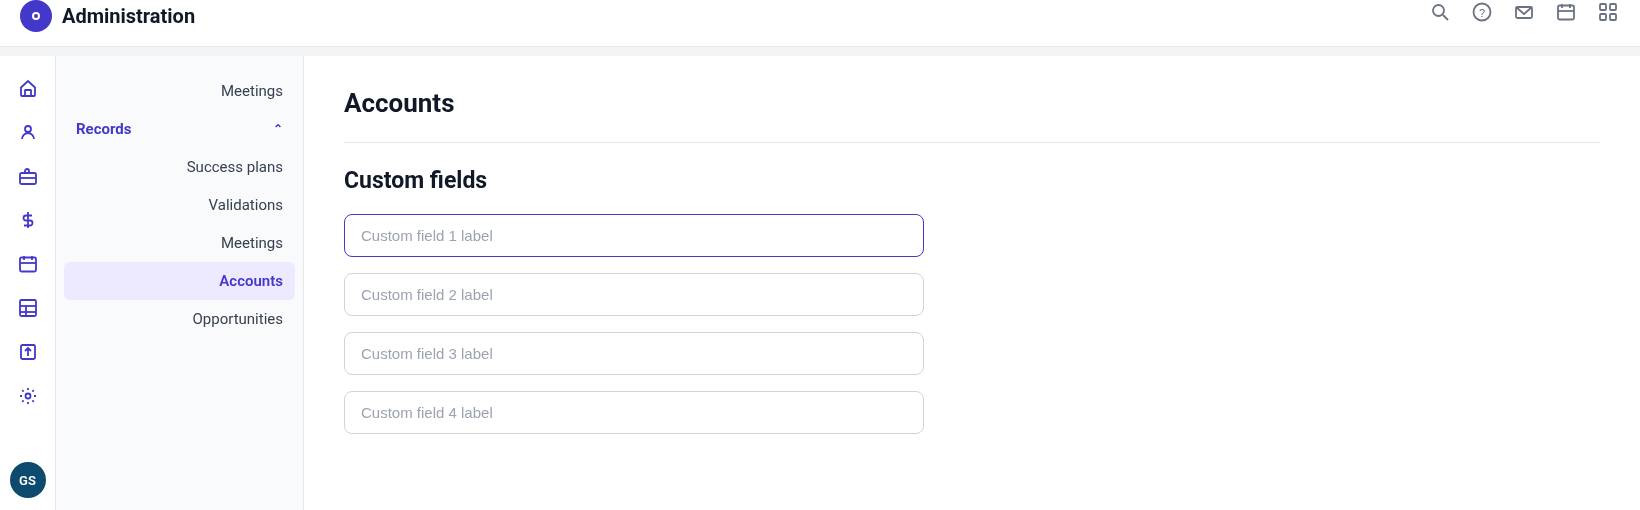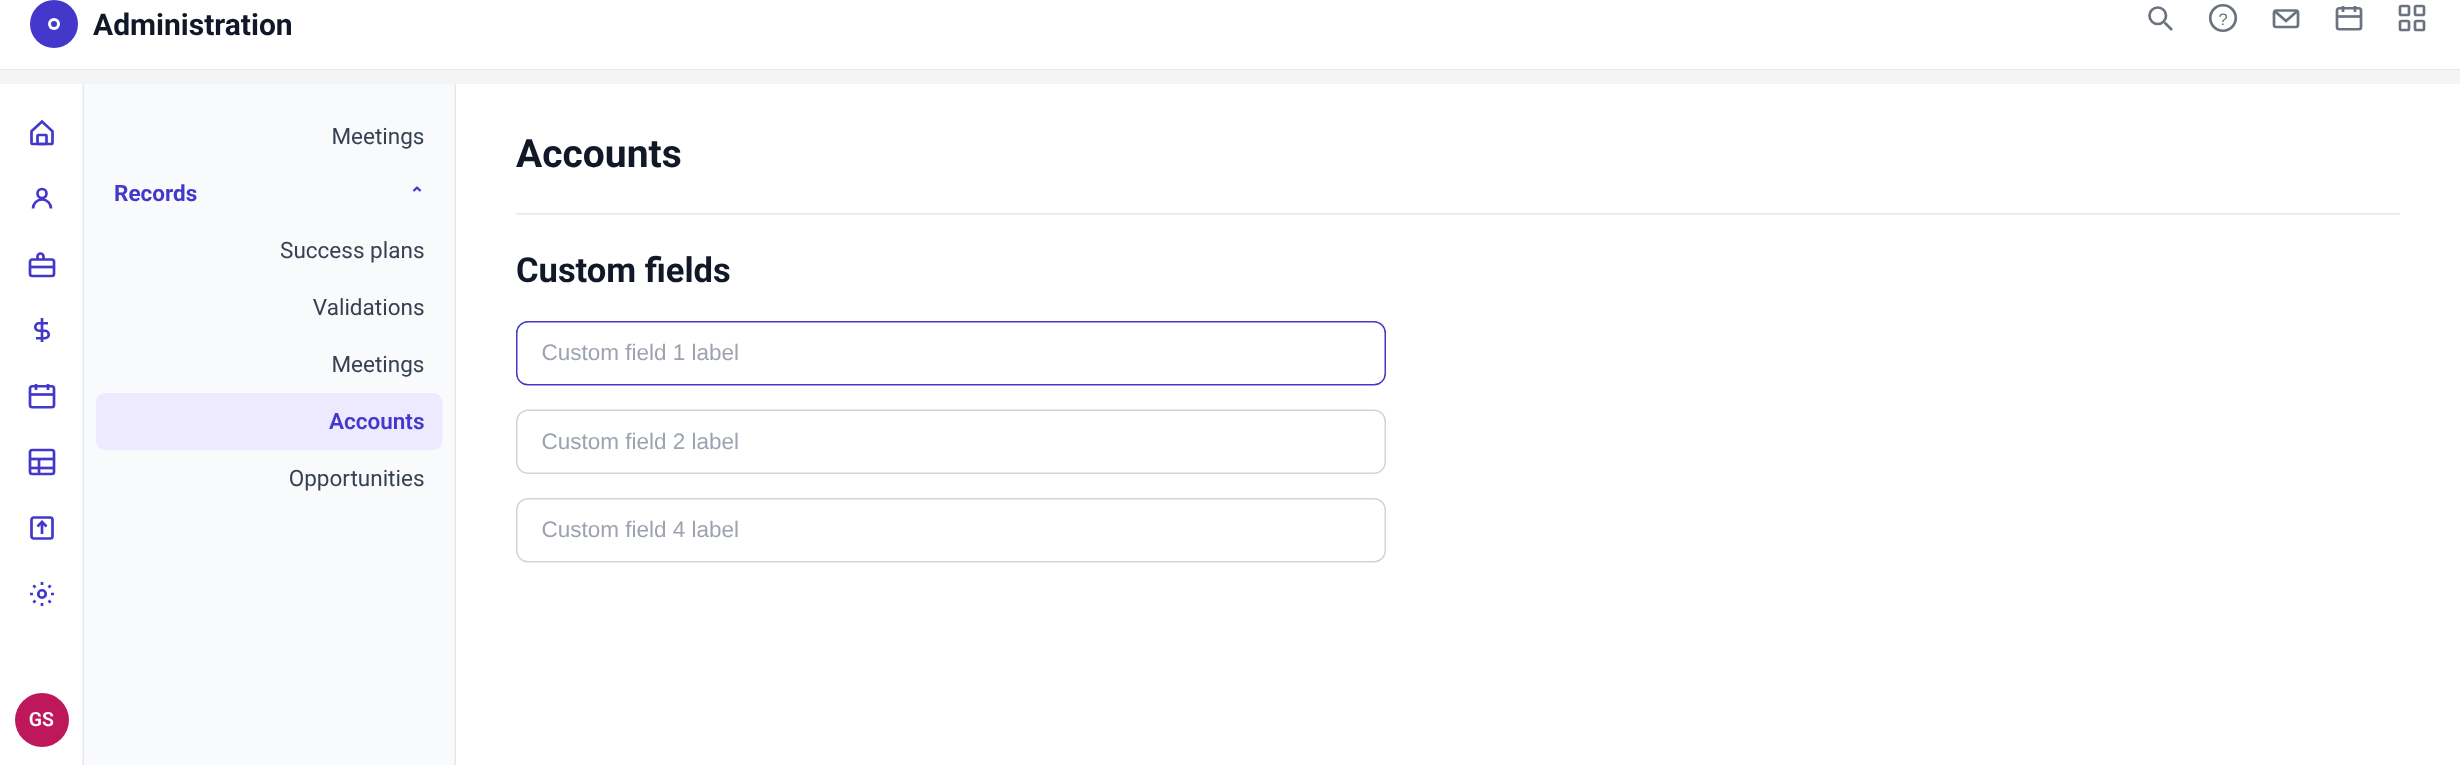--- a/index.html
+++ b/index.html
@@ -91,21 +91,21 @@
       color: #4338ca;
       font-size: 18px;
     }
     .icon-sidebar-bottom {
       margin-top: auto;
       margin-bottom: 12px;
     }
     .avatar {
       width: 36px;
       height: 36px;
-      background: #be185d;
+      background: #0c4a6e;
       border-radius: 50%;
       display: flex;
       align-items: center;
       justify-content: center;
       color: white;
       font-size: 13px;
       font-weight: 600;
       cursor: pointer;
     }
 
@@ -337,17 +337,18 @@
     </div>
   </div>
 
   <div class="main-content">
     <h1 class="page-title">Accounts</h1>
     <hr class="divider">
     <h2 class="section-title">Custom fields</h2>
     <div class="custom-fields-list">
       <input class="field-input focused" type="text" placeholder="Custom field 1 label" style="">
       <input class="field-input" type="text" placeholder="Custom field 2 label" style="">
+      <input class="field-input" type="text" placeholder="Custom field 3 label" style="">
       <input class="field-input" type="text" placeholder="Custom field 4 label" style="">
     </div>
   </div>
 
 </div>
 
 </body></html>

